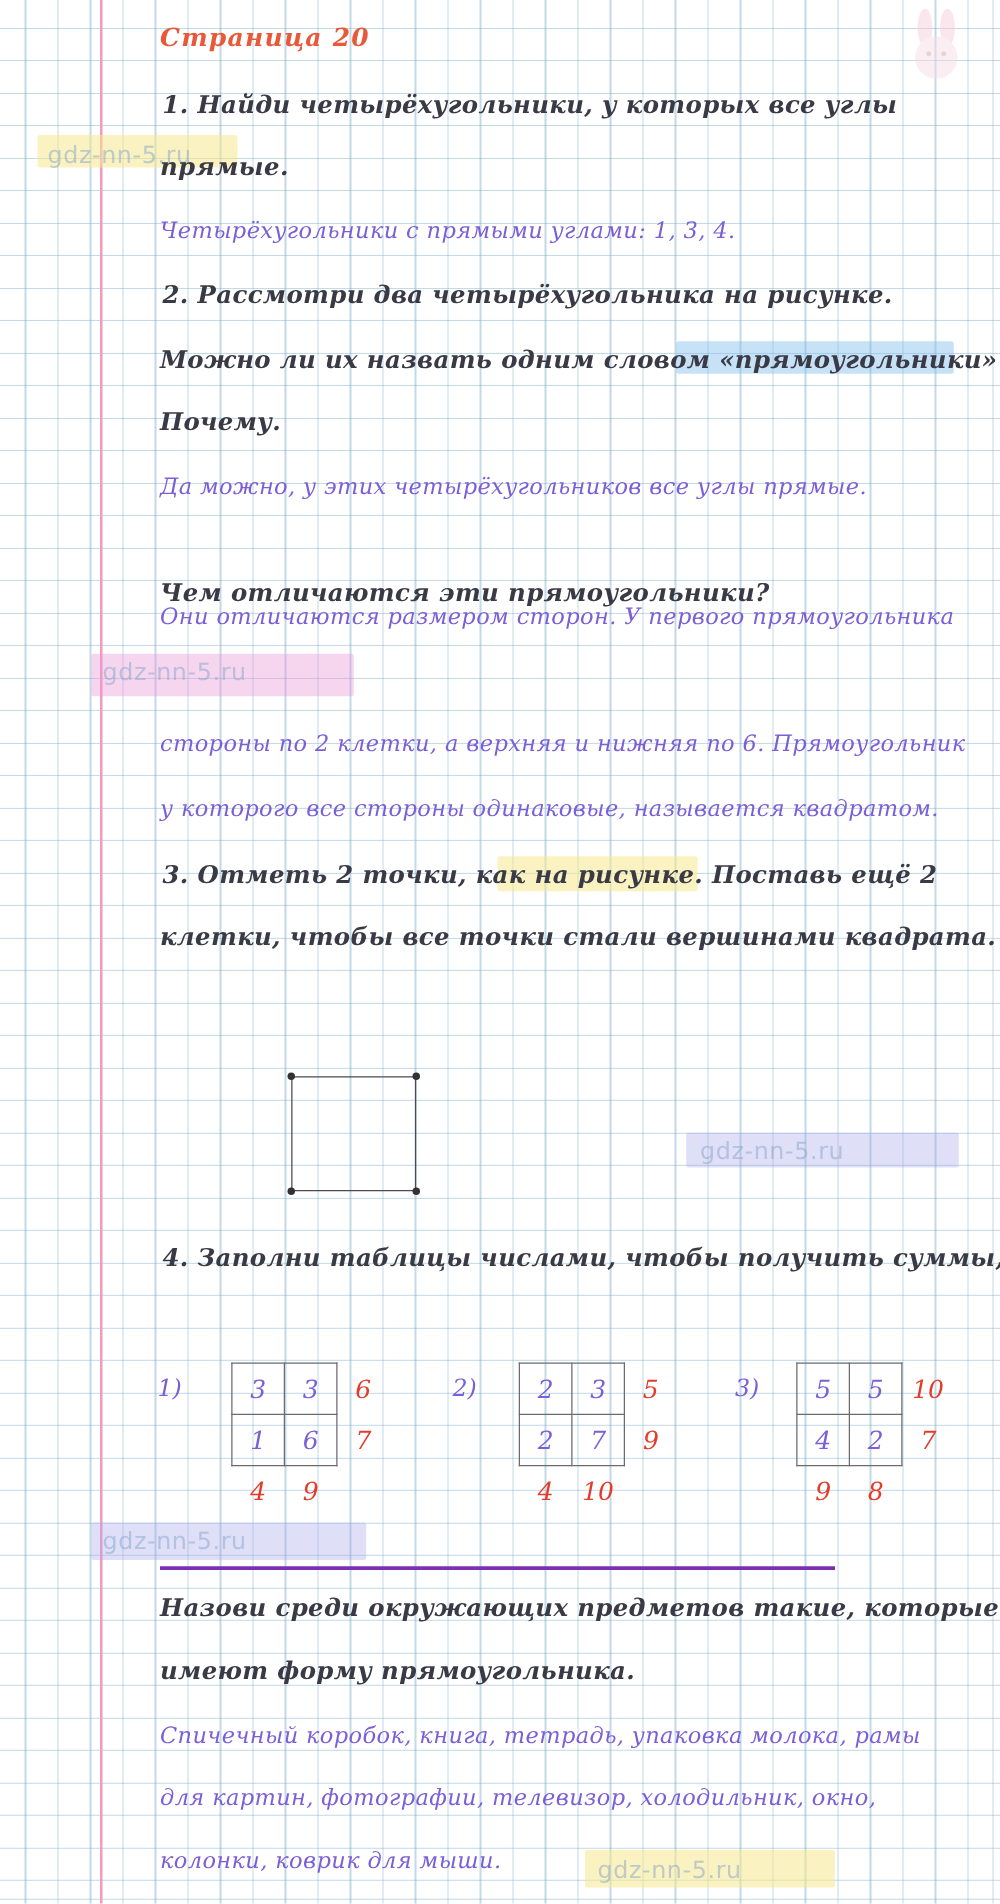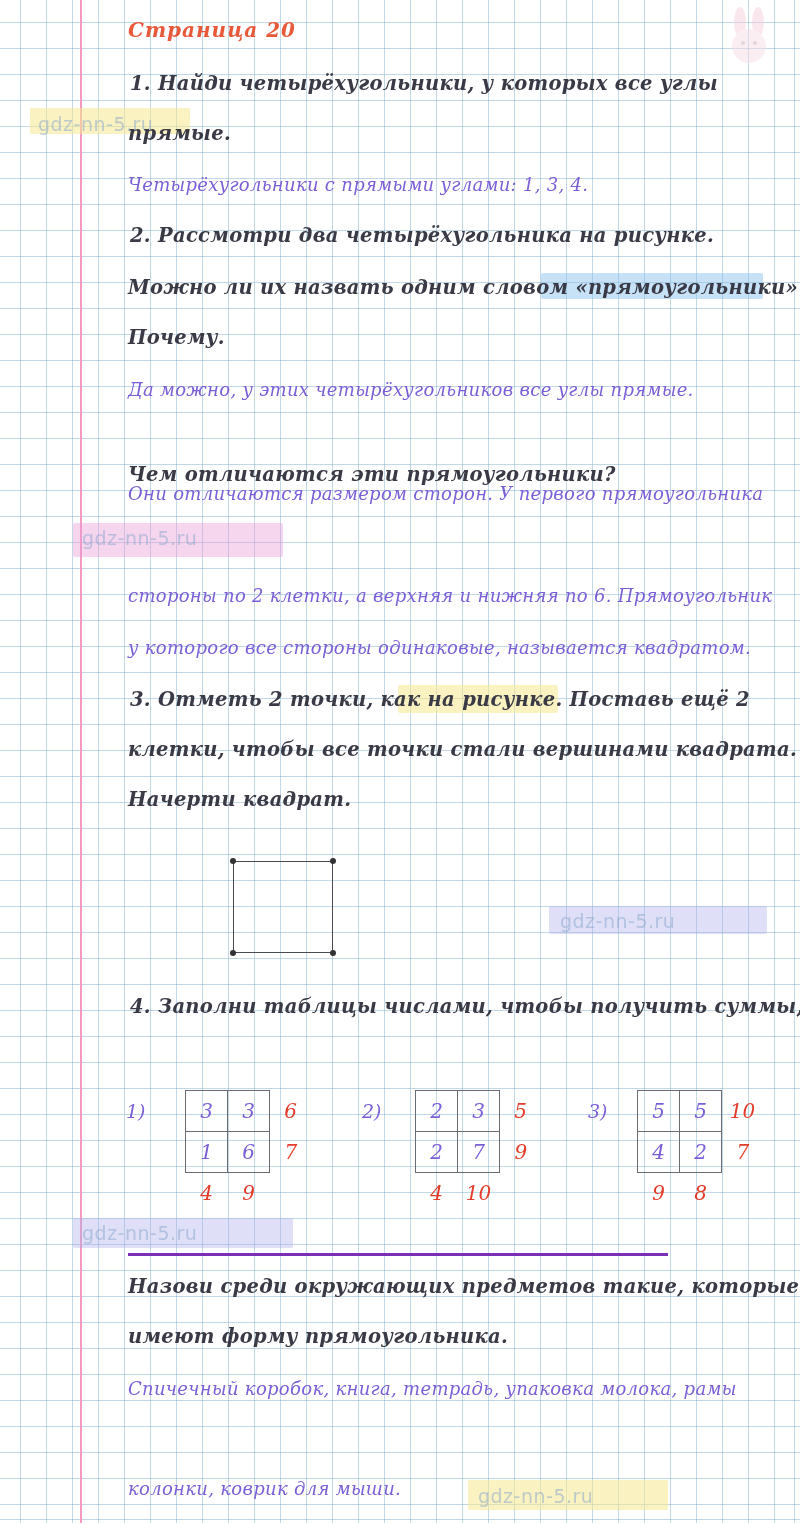--- a/index.html
+++ b/index.html
@@ -188,21 +188,20 @@
     <div class="line q" style="left:128px; top:276px;">Можно ли их назвать одним словом «прямоугольники»?</div>
     <div class="line q" style="left:128px; top:326px;">Почему.</div>
     <div class="line a" style="left:128px; top:379px;">Да можно, у этих четырёхугольников все углы прямые.</div>
     <div class="line q" style="left:128px; top:428px;margin-top:35px;">Чем отличаются эти прямоугольники?</div>
     <div class="line a" style="left:128px; top:483px;">Они отличаются размером сторон. У первого прямоугольника</div>
     <div class="line a" style="left:128px; top:585px;font-style:italic;">стороны по 2 клетки, а верхняя и нижняя по 6. Прямоугольник</div>
     <div class="line a" style="left:128px; top:637px;">у которого все стороны одинаковые, называется квадратом.</div>
 
     <div class="line q" style="left:130px; top:688px;">3. Отметь 2 точки, как на рисунке. Поставь ещё 2</div>
     <div class="line q" style="left:128px; top:738px;">клетки, чтобы все точки стали вершинами квадрата.</div>
-    <div class="line q" style="left:128px; top:788px;">Начерти квадрат.</div>
 
     <div class="square-fig">
       <div class="dot" style="left:-4px; top:-4px;"></div>
       <div class="dot" style="right:-4px; top:-4px;"></div>
       <div class="dot" style="left:-4px; bottom:-4px;"></div>
       <div class="dot" style="right:-4px; bottom:-4px;"></div>
     </div>
 
     <div class="line q" style="left:130px; top:995px;">4. Заполни таблицы числами, чтобы получить суммы,</div>
 
@@ -267,16 +266,17 @@
         <td class="sum"></td>
       </tr>
     </tbody>
       </table>
 
     <div class="divider"></div>
 
     <div class="line q" style="left:128px; top:1275px;">Назови среди окружающих предметов такие, которые</div>
     <div class="line q" style="left:128px; top:1325px;">имеют форму прямоугольника.</div>
     <div class="line a" style="left:128px; top:1378px;">Спичечный коробок, книга, тетрадь, упаковка молока, рамы</div>
+    <div class="line a" style="left:128px; top:1428px;">для картин, фотографии, телевизор, холодильник, окно,</div>
     <div class="line a" style="left:128px; top:1478px;">колонки, коврик для мыши.</div>
 
   </div>
 </div>
 
 </body></html>

